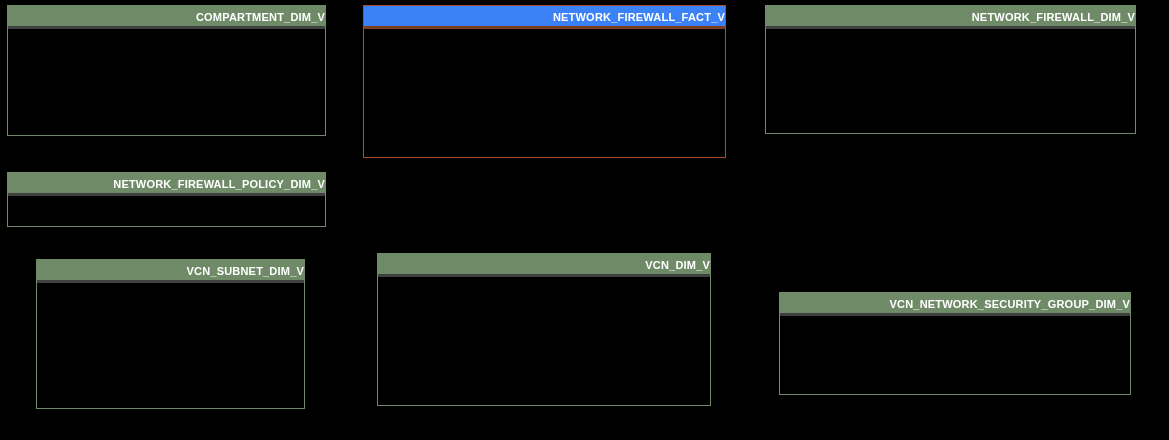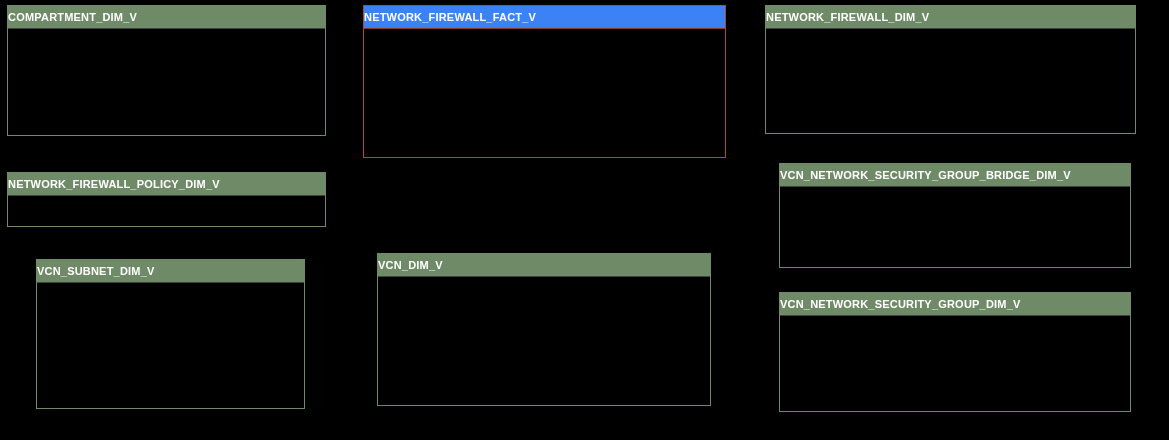--- a/index.html
+++ b/index.html
@@ -27,26 +27,26 @@
   .entity.fact {
     border-color: #a4502b;
   }
   .entity-header {
     box-sizing: border-box;
     background: #6e8a66;
     color: #ffffff;
     font-size: 11px;
     font-weight: bold;
     letter-spacing: 0.2px;
-    text-align: left;
+    text-align: right;
     line-height: 22px;
     height: 23px;
     overflow: hidden;
     white-space: nowrap;
-    border-bottom: 1px solid #404040;
+    border-bottom: 3px solid #404040;
   }
   .entity.fact > .entity-header {
     background: #3b82f6;
     border-bottom-color: #7d3d20;
   }
   .entity-body {
     flex: 1 1 auto;
     background: #000000;
     min-height: 0;
   }
@@ -64,29 +64,25 @@
       <div class="entity-body"></div>
     </div>
     <div class="entity" style="left: 765px; top: 5px; width: 371px; height: 129px;">
       <div class="entity-header">NETWORK_FIREWALL_DIM_V</div>
       <div class="entity-body"></div>
     </div>
     <div class="entity" style="left: 7px; top: 172px; width: 319px; height: 55px;">
       <div class="entity-header">NETWORK_FIREWALL_POLICY_DIM_V</div>
       <div class="entity-body"></div>
     </div>
-    <div class="entity" style="left: 779px; top: 163px; width: 352px; height: 105px;">
-      <div class="entity-header">VCN_NETWORK_SECURITY_GROUP_BRIDGE_DIM_V</div>
-      <div class="entity-body"></div>
-    </div>
     <div class="entity" style="left: 36px; top: 259px; width: 269px; height: 150px;">
       <div class="entity-header">VCN_SUBNET_DIM_V</div>
       <div class="entity-body"></div>
     </div>
     <div class="entity" style="left: 377px; top: 253px; width: 334px; height: 153px; gap: 20px;">
       <div class="entity-header">VCN_DIM_V</div>
       <div class="entity-body"></div>
     </div>
-    <div class="entity" style="left: 779px; top: 292px; width: 352px; height: 120px;">
+    <div class="entity" style="left: 779px; top: 292px; width: 352px; height: 103px;">
       <div class="entity-header">VCN_NETWORK_SECURITY_GROUP_DIM_V</div>
       <div class="entity-body"></div>
     </div>
   </div>
 
 </body></html>

